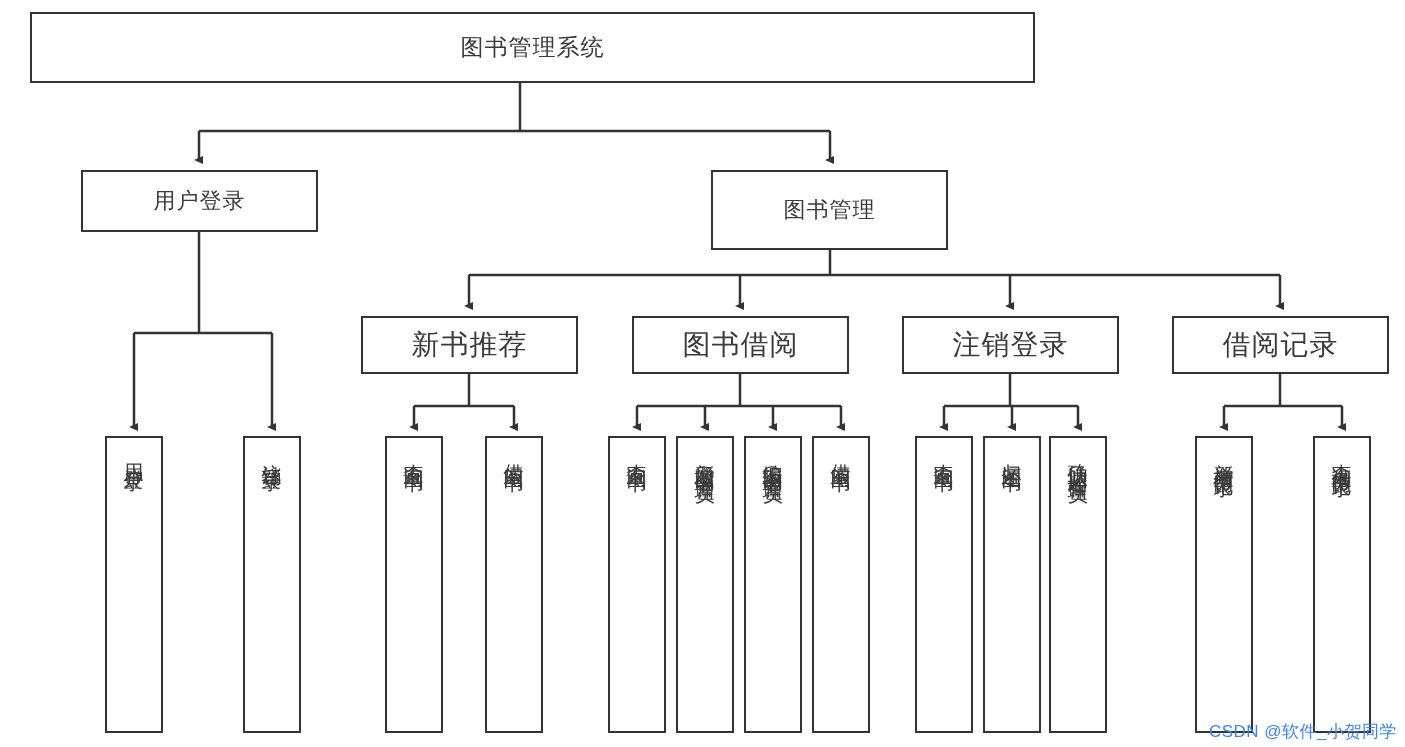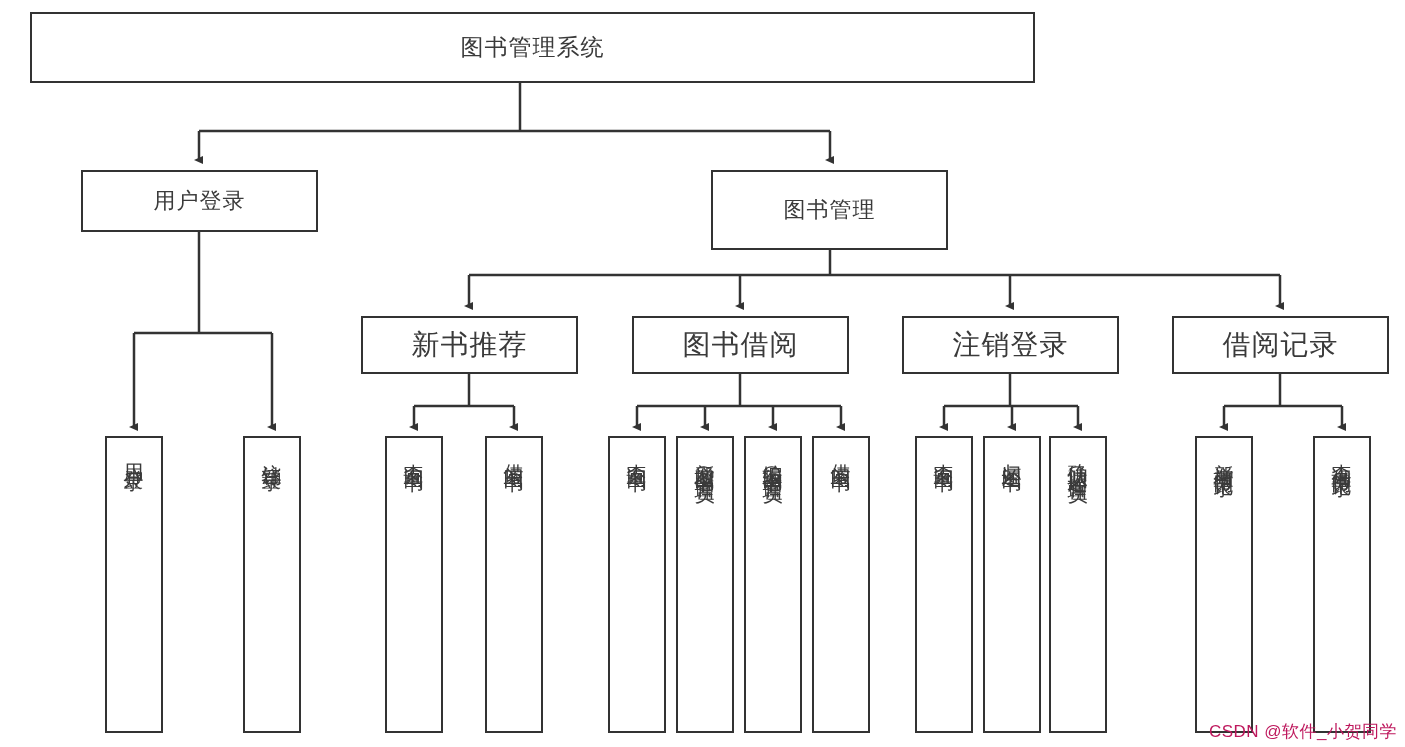--- a/index.html
+++ b/index.html
@@ -53,21 +53,21 @@
     line-height: 1;
     white-space: nowrap;
   }
   .node.lvl1 .node-label { font-size: 23px; }
   .node.lvl2 .node-label { font-size: 22px; }
   .node.lvl3 .node-label { font-size: 28px; }
   #watermark {
     position: absolute;
     right: 8px;
     bottom: 4px;
-    color: #be185d;
+    color: #3b82f6;
     font-size: 17px;
     letter-spacing: 0.5px;
     z-index: 5;
     white-space: nowrap;
   }
 </style>
 </head>
 <body>
 
 <div id="canvas">

